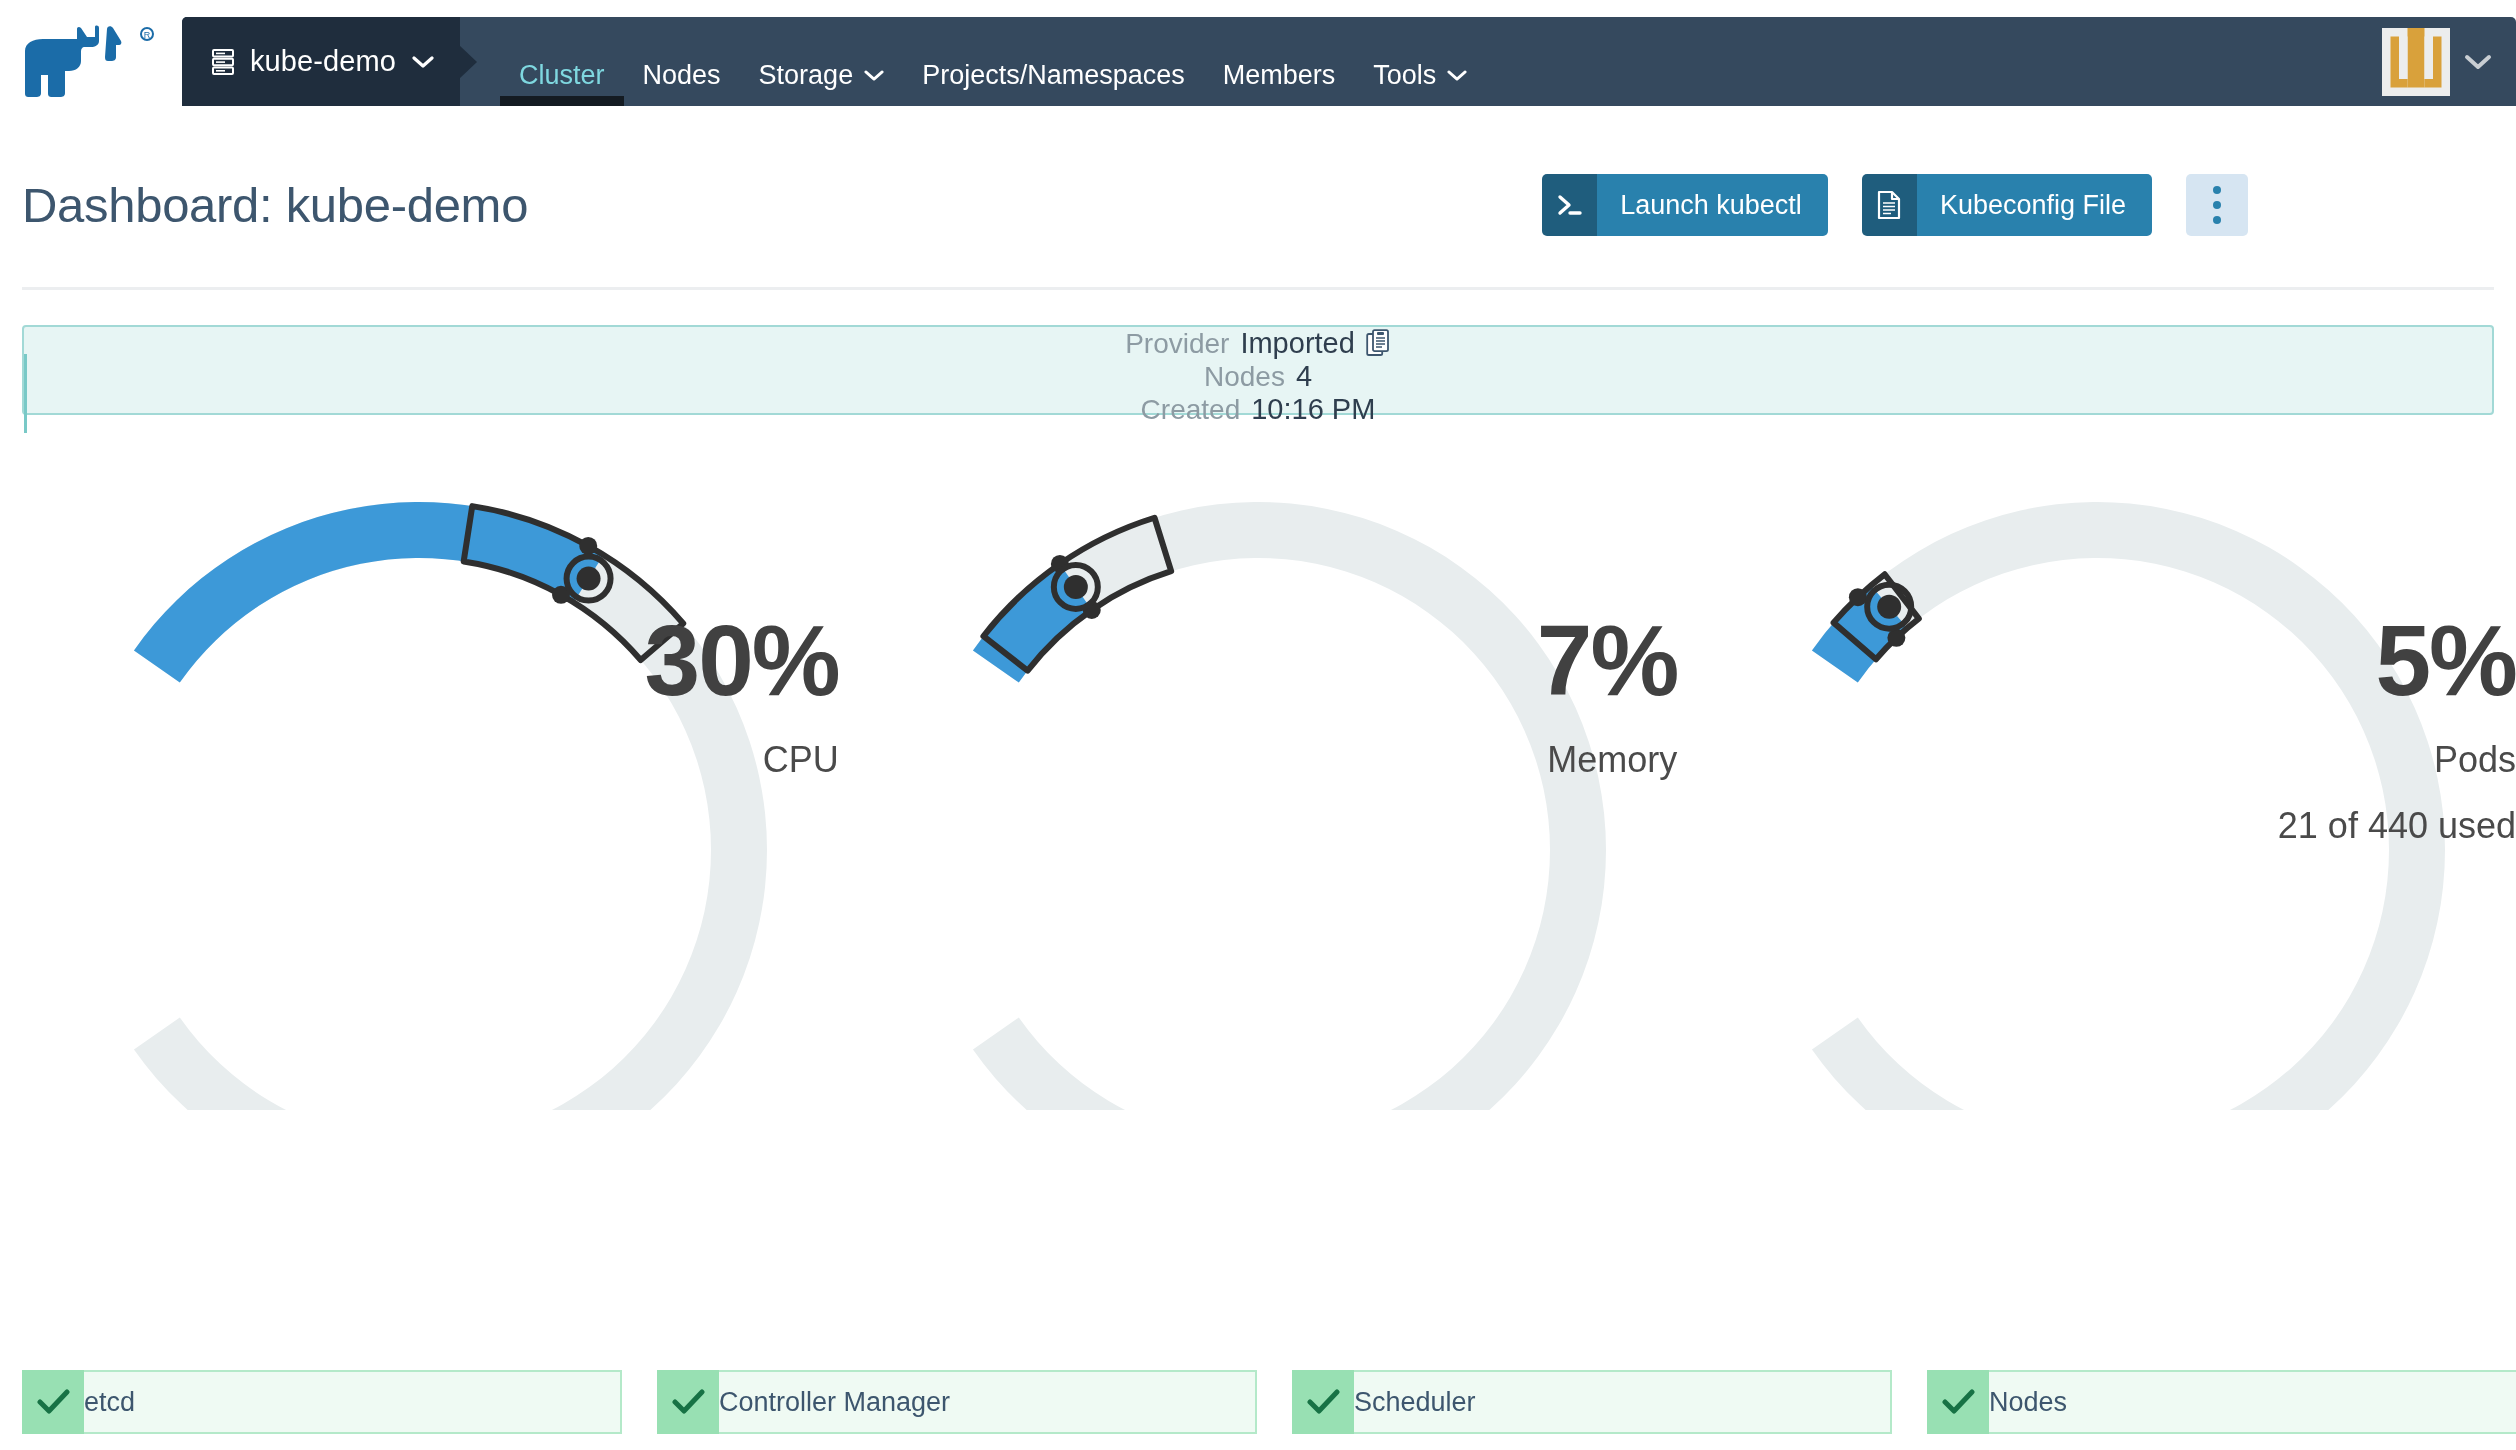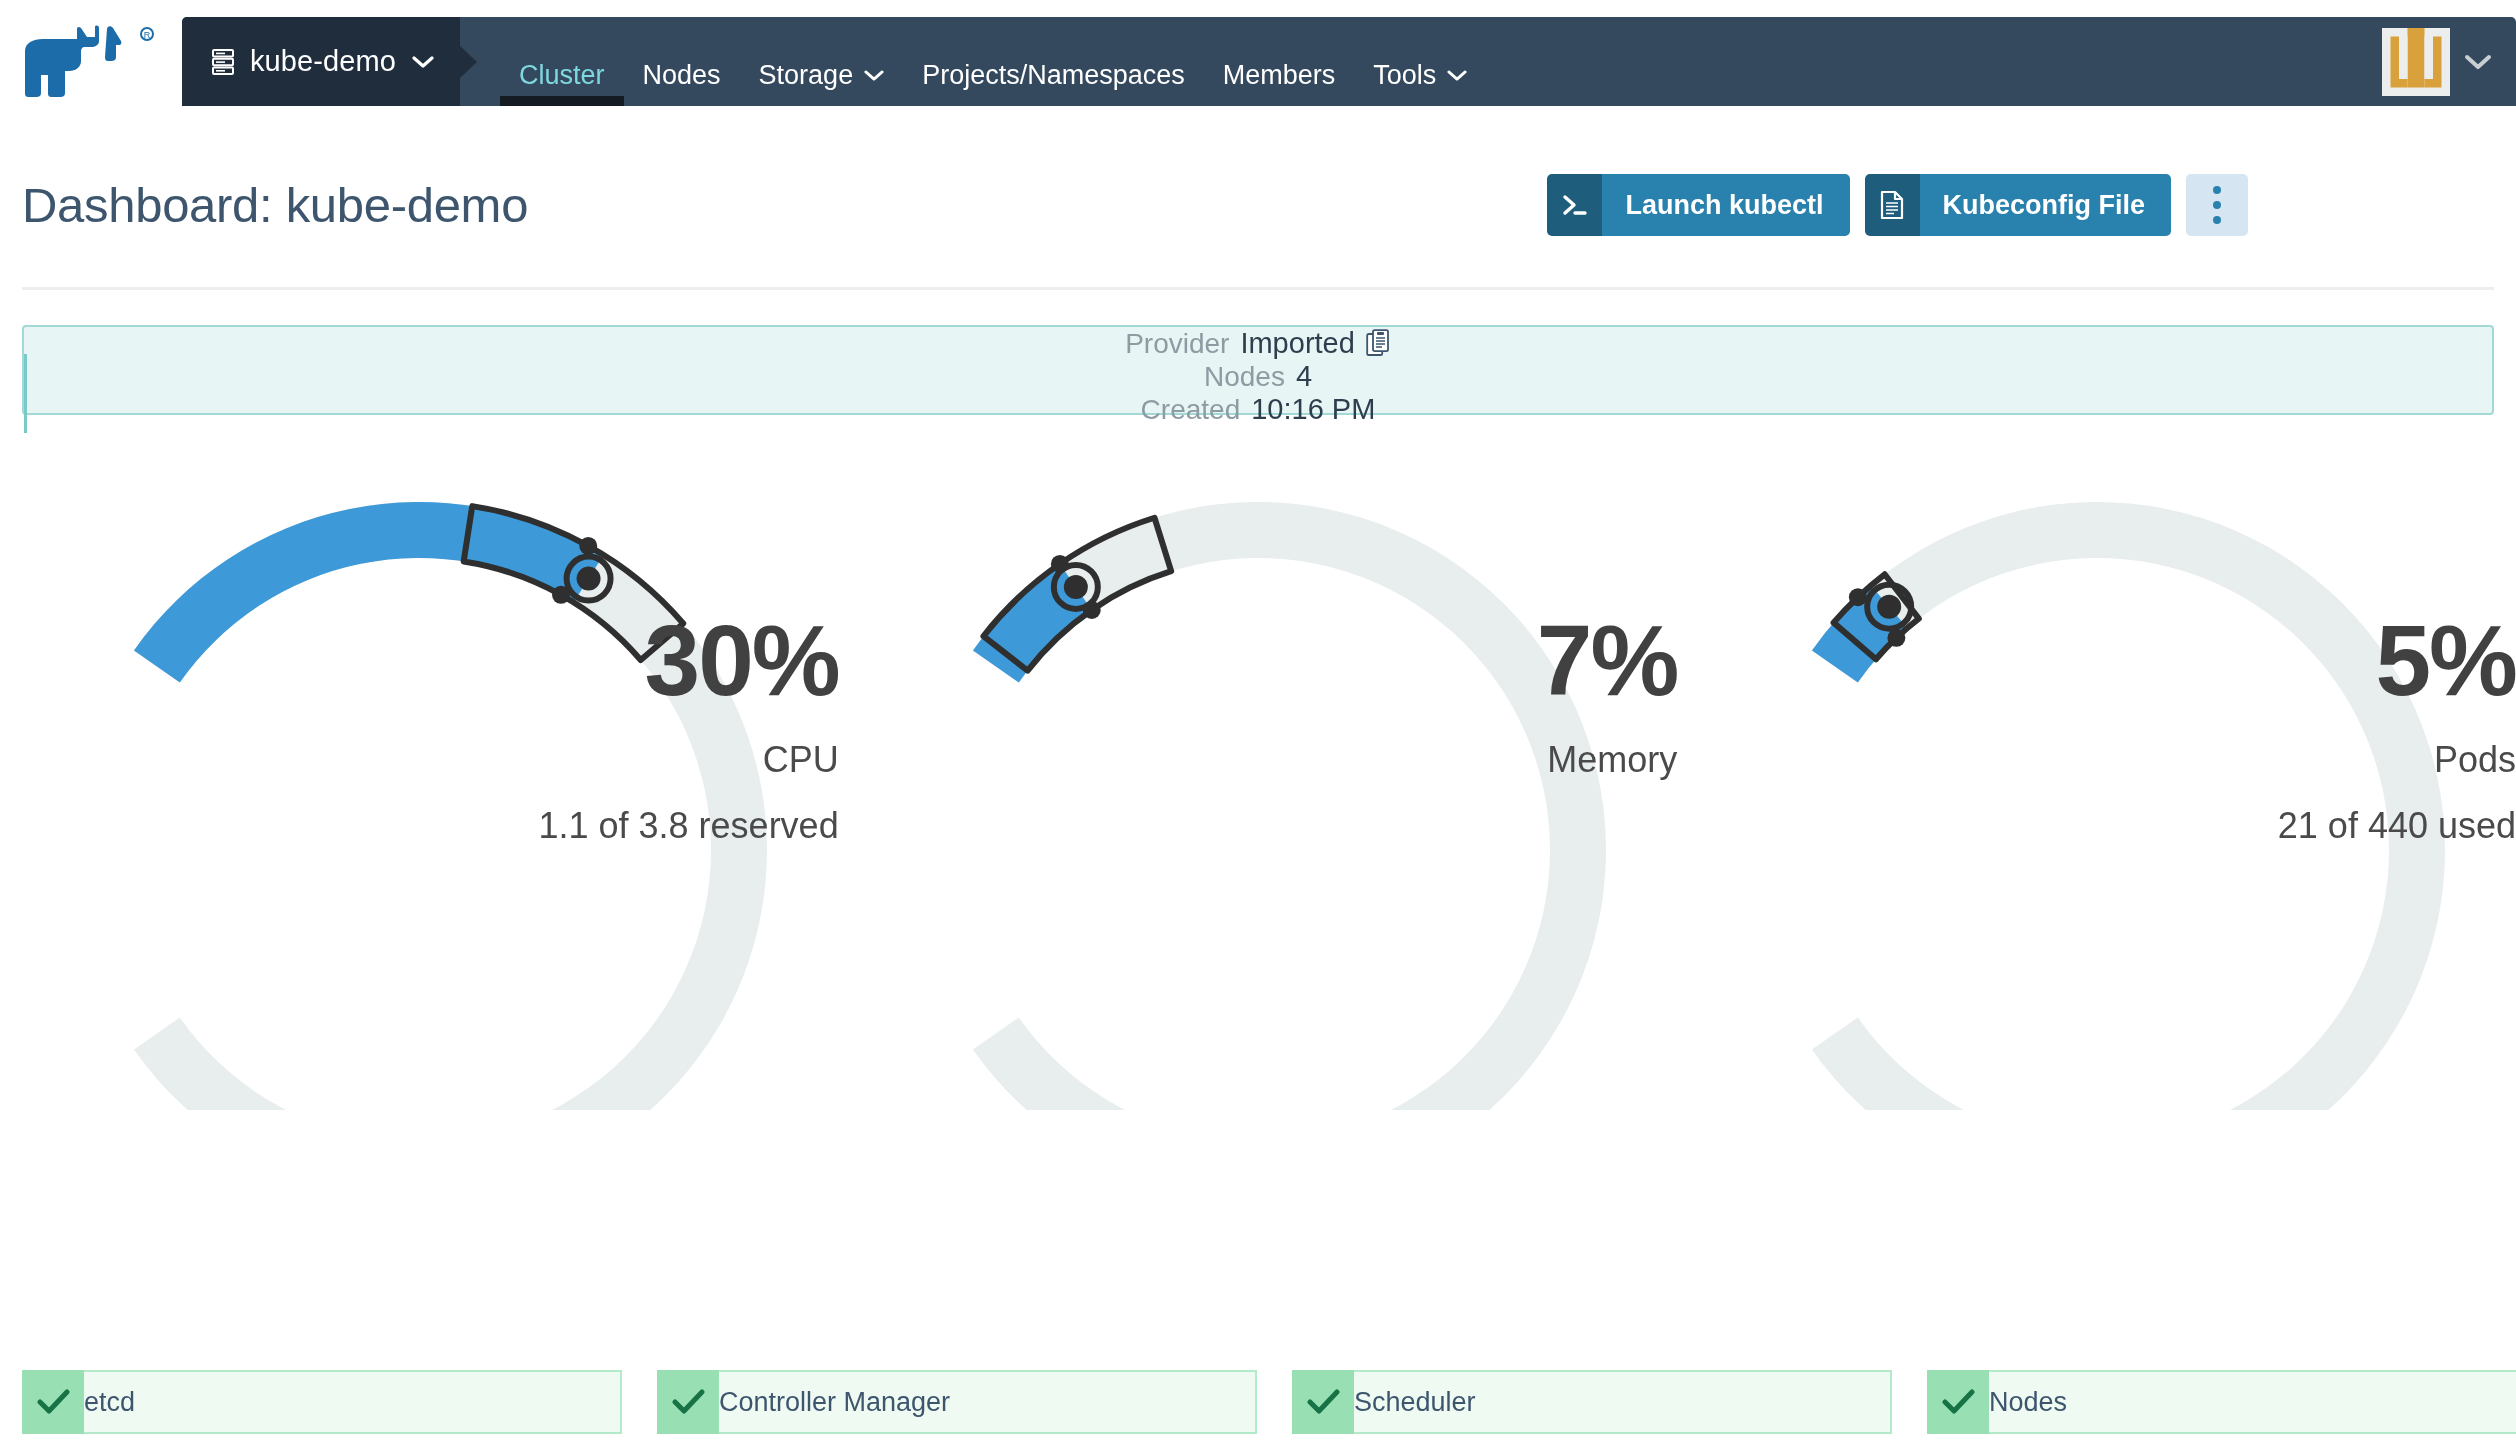--- a/index.html
+++ b/index.html
@@ -90,21 +90,21 @@
     width: 2272px; height: 164px;
     display: flex; align-items: center;
     padding: 0 24px 0 22px;
   }
   .page-title {
     color: #3d566e; font-size: 49px; font-weight: 400;
     letter-spacing: -.3px; white-space: nowrap;
   }
   .header-actions {
     margin-left: auto;
-    display: flex; gap: 15px; font-weight: bold;
+    display: flex; gap: 34px;
   }
   .split-btn {
     display: flex; align-items: stretch;
     height: 62px; border-radius: 5px; overflow: hidden;
     cursor: pointer;
   }
   .split-btn .ico {
     background: #1f5d7d; width: 55px;
     display: flex; align-items: center; justify-content: center;
   }
@@ -349,21 +349,20 @@
         <path d="M94.93508858743076 200.39540014983606 A348 348 0 0 1 564.4119039531552 104.8792625375637 L534.7364251560957 152.36995592232356 A292 292 0 0 0 140.80760306761434 232.5156805854946 Z" fill="#3d99d8"></path>
         <path d="M433.23907102684524 56.09652325659965 A348 348 0 0 1 644.2264149525383 173.53057239148373 L601.7072217417851 209.9739285583714 A292 292 0 0 0 424.67186419493913 111.43731261760661 Z" fill="none" stroke="#2f2f2f" stroke-width="6" stroke-linejoin="round"></path>
         <circle cx="549.2447123873748" cy="95.92726638365815" r="9" fill="#2f2f2f"></circle>
         <circle cx="522.0099310836592" cy="144.8585108736442" r="9" fill="#2f2f2f"></circle>
         <circle cx="549.5741645546254" cy="128.62460922994364" r="22" fill="none" stroke="#2f2f2f" stroke-width="6"></circle>
         <circle cx="549.5741645546254" cy="128.62460922994364" r="12" fill="#2f2f2f"></circle>
       </svg>
     <div class="gauge-text">
       <div class="g-pct">30%</div>
       <div class="g-name">CPU</div>
-      <div class="g-sub">1.1 of 3.8 reserved</div>
     </div>
   </div>
 
   <div class="gauge-cell">
     <svg class="gauge-svg" id="gauge-1" width="760" height="660" viewBox="0 0 760 660">
         <path d="M94.93508858743076 200.39540014983606 A348 348 0 1 1 94.9350885874311 599.6045998501645 L140.80760306761462 567.4843194145058 A292 292 0 1 0 140.80760306761434 232.5156805854946 Z" fill="#e8edee"></path>
         <path d="M94.93508858743076 200.39540014983606 A348 348 0 0 1 181.8907258460663 113.89387372130335 L213.77037915819355 159.93394001902462 A292 292 0 0 0 140.80760306761434 232.5156805854946 Z" fill="#3d99d8"></path>
         <path d="M105.39873847752756 186.2287503655679 A348 348 0 0 1 276.51354382093047 67.74324177302645 L293.1665367692865 121.20984654518315 A292 292 0 0 0 149.58744722827024 220.62872157110868 Z" fill="none" stroke="#2f2f2f" stroke-width="6" stroke-linejoin="round"></path>
         <circle cx="181.8907258460663" cy="113.89387372130335" r="9" fill="#2f2f2f"></circle>
         <circle cx="213.77037915819355" cy="159.93394001902462" r="9" fill="#2f2f2f"></circle>

